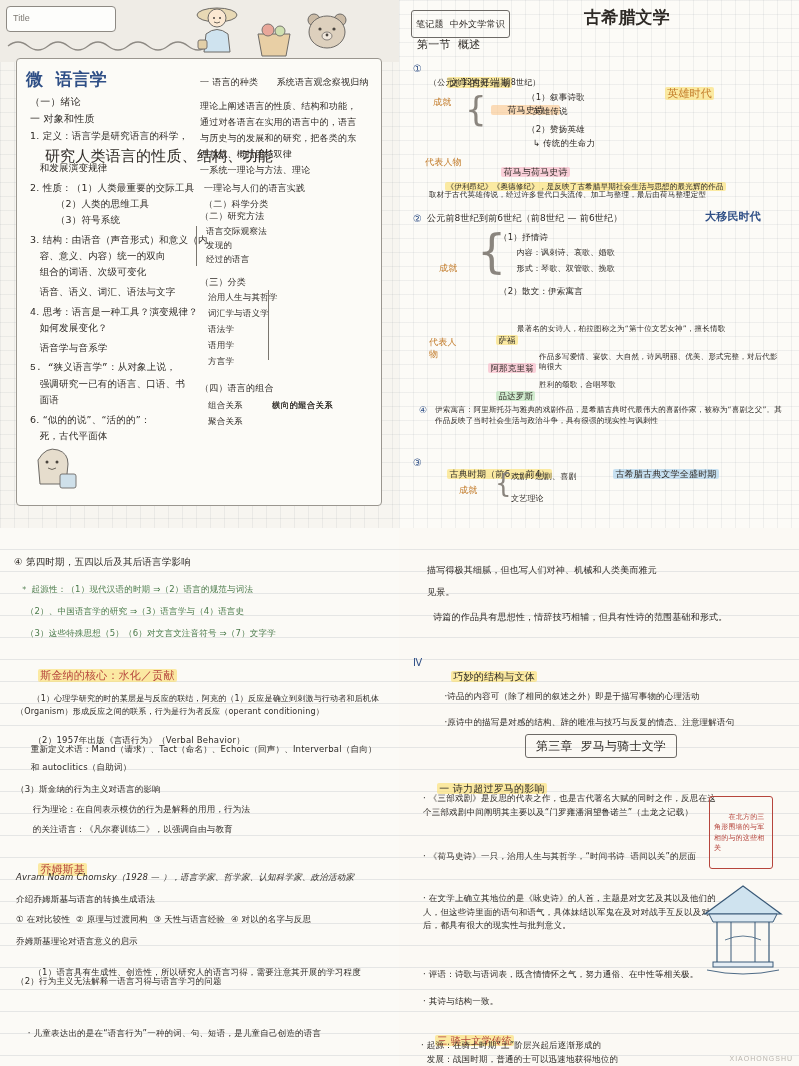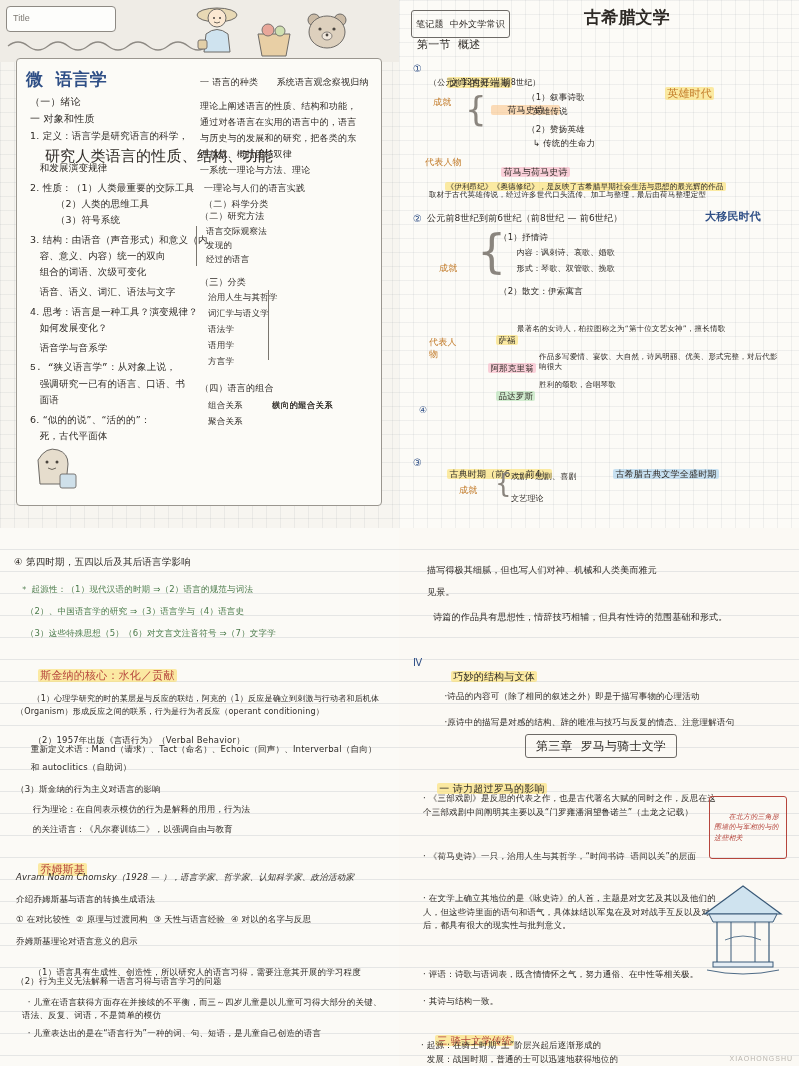--- a/index.html
+++ b/index.html
@@ -286,20 +286,21 @@
       <span class="hl-pink ink-black">阿那克里翁</span>
     </div>
     <div class="hw ink-black" style="left:140px; top:352px; font-size:7.5px; width:244px;">作品多写爱情、宴饮、大自然，诗风明丽、优美、形式完整，对后代影响很大</div>
 
     <div class="hw" style="left:80px; top:380px; font-size:8.5px;">
       <span class="hl-green ink-black">品达罗斯</span>
     </div>
     <div class="hw ink-black" style="left:140px; top:380px; font-size:7.5px; width:244px;">胜利的颂歌，合唱琴歌</div>
 
     <div class="hw ink-blue" style="left:20px; top:404px; font-size:9px;">④</div>
+    <div class="hw ink-black" style="left:36px; top:404px; font-size:7.5px; width:350px; line-height:1.5;">伊索寓言：阿里斯托芬与雅典的戏剧作品，是希腊古典时代最伟大的喜剧作家，被称为“喜剧之父”。其作品反映了当时社会生活与政治斗争，具有很强的现实性与讽刺性</div>
 
     <div class="hw ink-blue" style="left:14px; top:456px; font-size:10px;">③</div>
     <div class="hw" style="left:30px; top:456px; font-size:9px;">
       <span class="hl-yellow ink-black">古典时期（前6 — 前4）</span>
     </div>
     <div class="hw" style="left:196px; top:456px; font-size:9px;">
       <span class="hl-blue ink-black">古希腊古典文学全盛时期</span>
     </div>
     <div class="hw ink-orange" style="left:60px; top:484px; font-size:9px;">成就</div>
     <div class="brace" style="left:96px; top:470px; font-size:26px;">{</div>
@@ -335,21 +336,20 @@
       <span class="hl-yellow ink-red">乔姆斯基</span>
     </div>
     <div class="hw ink-black" style="left:16px; top:344px; font-size:8.5px; font-style:italic;">Avram Noam Chomsky（1928 — ），语言学家、哲学家、认知科学家、政治活动家</div>
     <div class="hw ink-black" style="left:16px; top:366px; font-size:8.5px;">介绍乔姆斯基与语言的转换生成语法</div>
     <div class="hw ink-black" style="left:16px; top:386px; font-size:8.5px;">① 在对比较性  ② 原理与过渡同构  ③ 天性与语言经验  ④ 对以的名字与反思</div>
     <div class="hw ink-black" style="left:16px; top:408px; font-size:8.5px;">乔姆斯基理论对语言意义的启示</div>
     <div class="hw ink-black" style="left:16px; top:428px; font-size:8.5px; width:370px;">
       <span>（1）语言具有生成性、创造性，所以研究人的语言习得，需要注意其开展的学习程度</span>
     </div>
     <div class="hw ink-black" style="left:16px; top:448px; font-size:8.5px;">（2）行为主义无法解释一语言习得与语言学习的问题</div>
-    <div class="hw ink-black" style="left:22px; top:468px; font-size:8.5px; width:368px; line-height:1.5;">  · 儿童在语言获得方面存在并接续的不平衡，而三～四岁儿童是以儿童可习得大部分的关键、语法、反复、词语，不是简单的模仿</div>
     <div class="hw ink-black" style="left:22px; top:500px; font-size:8.5px;">  · 儿童表达出的是在“语言行为”一种的词、句、短语，是儿童自己创造的语言</div>
     <div class="hw ink-black" style="left:16px; top:420px; font-size:8.5px; opacity:0;">（3）行为理论在不同于人类生理学上的差异与现象</div>
     <div class="hw ink-black" style="left:22px; top:456px; font-size:8.5px; opacity:0;">  · 刺激反应，后跟与对规则行为的以及此此中层的语言</div>
 
     <div class="hw ink-black" style="left:16px; top:456px; font-size:8.5px; opacity:0;">（3）行为理论在不同于人类生理学上的差异与现象</div>
   </div>
 
   <div class="quad lined-paper" id="q-br">
 
     <div class="hw ink-black" style="left:28px; top:36px; font-size:9px;">描写得极其细腻，但也写人们对神、机械和人类美而雅元</div>
@@ -372,21 +372,21 @@
     <div class="hw" style="left:18px; top:240px; font-size:10px;">
       <span class="hl-yellow ink-black">一 诗力超过罗马的影响</span>
     </div>
 
     <div class="hw ink-black" style="left:24px; top:264px; font-size:8.5px; width:300px; line-height:1.6;">· 《三部戏剧》是反思的代表之作，也是古代著名大赋的同时之作，反思在这个三部戏剧中间阐明其主要以及“门罗雍潘洞望鲁诺兰”（土龙之记载）</div>
     <div class="hw ink-black" style="left:24px; top:322px; font-size:8.5px; width:300px; line-height:1.6;">· 《荷马史诗》一只，治用人生与其哲学，“时间书诗  语间以关”的层面</div>
     <div class="hw ink-black" style="left:24px; top:364px; font-size:8.5px; width:300px; line-height:1.6;">· 在文学上确立其地位的是《咏史诗》的人首，主题是对文艺及其以及他们的人，但这些诗里面的语句和语气，具体妹结以军鬼在及对对战手互反以及对后，都具有很大的现实性与批判意义。</div>
     <div class="hw ink-black" style="left:24px; top:440px; font-size:8.5px; width:300px; line-height:1.6;">· 评语：诗歌与语词表，既含情情怀之气，努力通俗、在中性等相关极。</div>
     <div class="hw ink-black" style="left:24px; top:468px; font-size:8.5px; width:300px;">· 其诗与结构一致。</div>
 
-    <div class="hw boxed-red" style="left:310px; top:268px; width:78px; font-size:7px; color:#b6453c; line-height:1.5; padding:4px;font-style:italic;">
+    <div class="hw boxed-red" style="left:310px; top:268px; width:64px; font-size:7px; color:#b6453c; line-height:1.5; padding:4px;">
       <span>在北方的三角形围墙的与军相的与的这些相关</span>
     </div>
 
     <svg class="pavilion" style="left:296px; top:352px; width:96px; height:98px;" viewBox="0 0 96 98">
       <path d="M48 6 L86 34 L10 34 Z" fill="#cfe3ef" stroke="#3a5a78" stroke-width="1.2"></path>
       <path d="M14 34 L82 34 L78 42 L18 42 Z" fill="#dce9f2" stroke="#3a5a78" stroke-width="1"></path>
       <line x1="22" y1="42" x2="22" y2="82" stroke="#3a5a78" stroke-width="1.2"></line>
       <line x1="36" y1="42" x2="36" y2="82" stroke="#3a5a78" stroke-width="1"></line>
       <line x1="60" y1="42" x2="60" y2="82" stroke="#3a5a78" stroke-width="1"></line>
       <line x1="74" y1="42" x2="74" y2="82" stroke="#3a5a78" stroke-width="1.2"></line>

